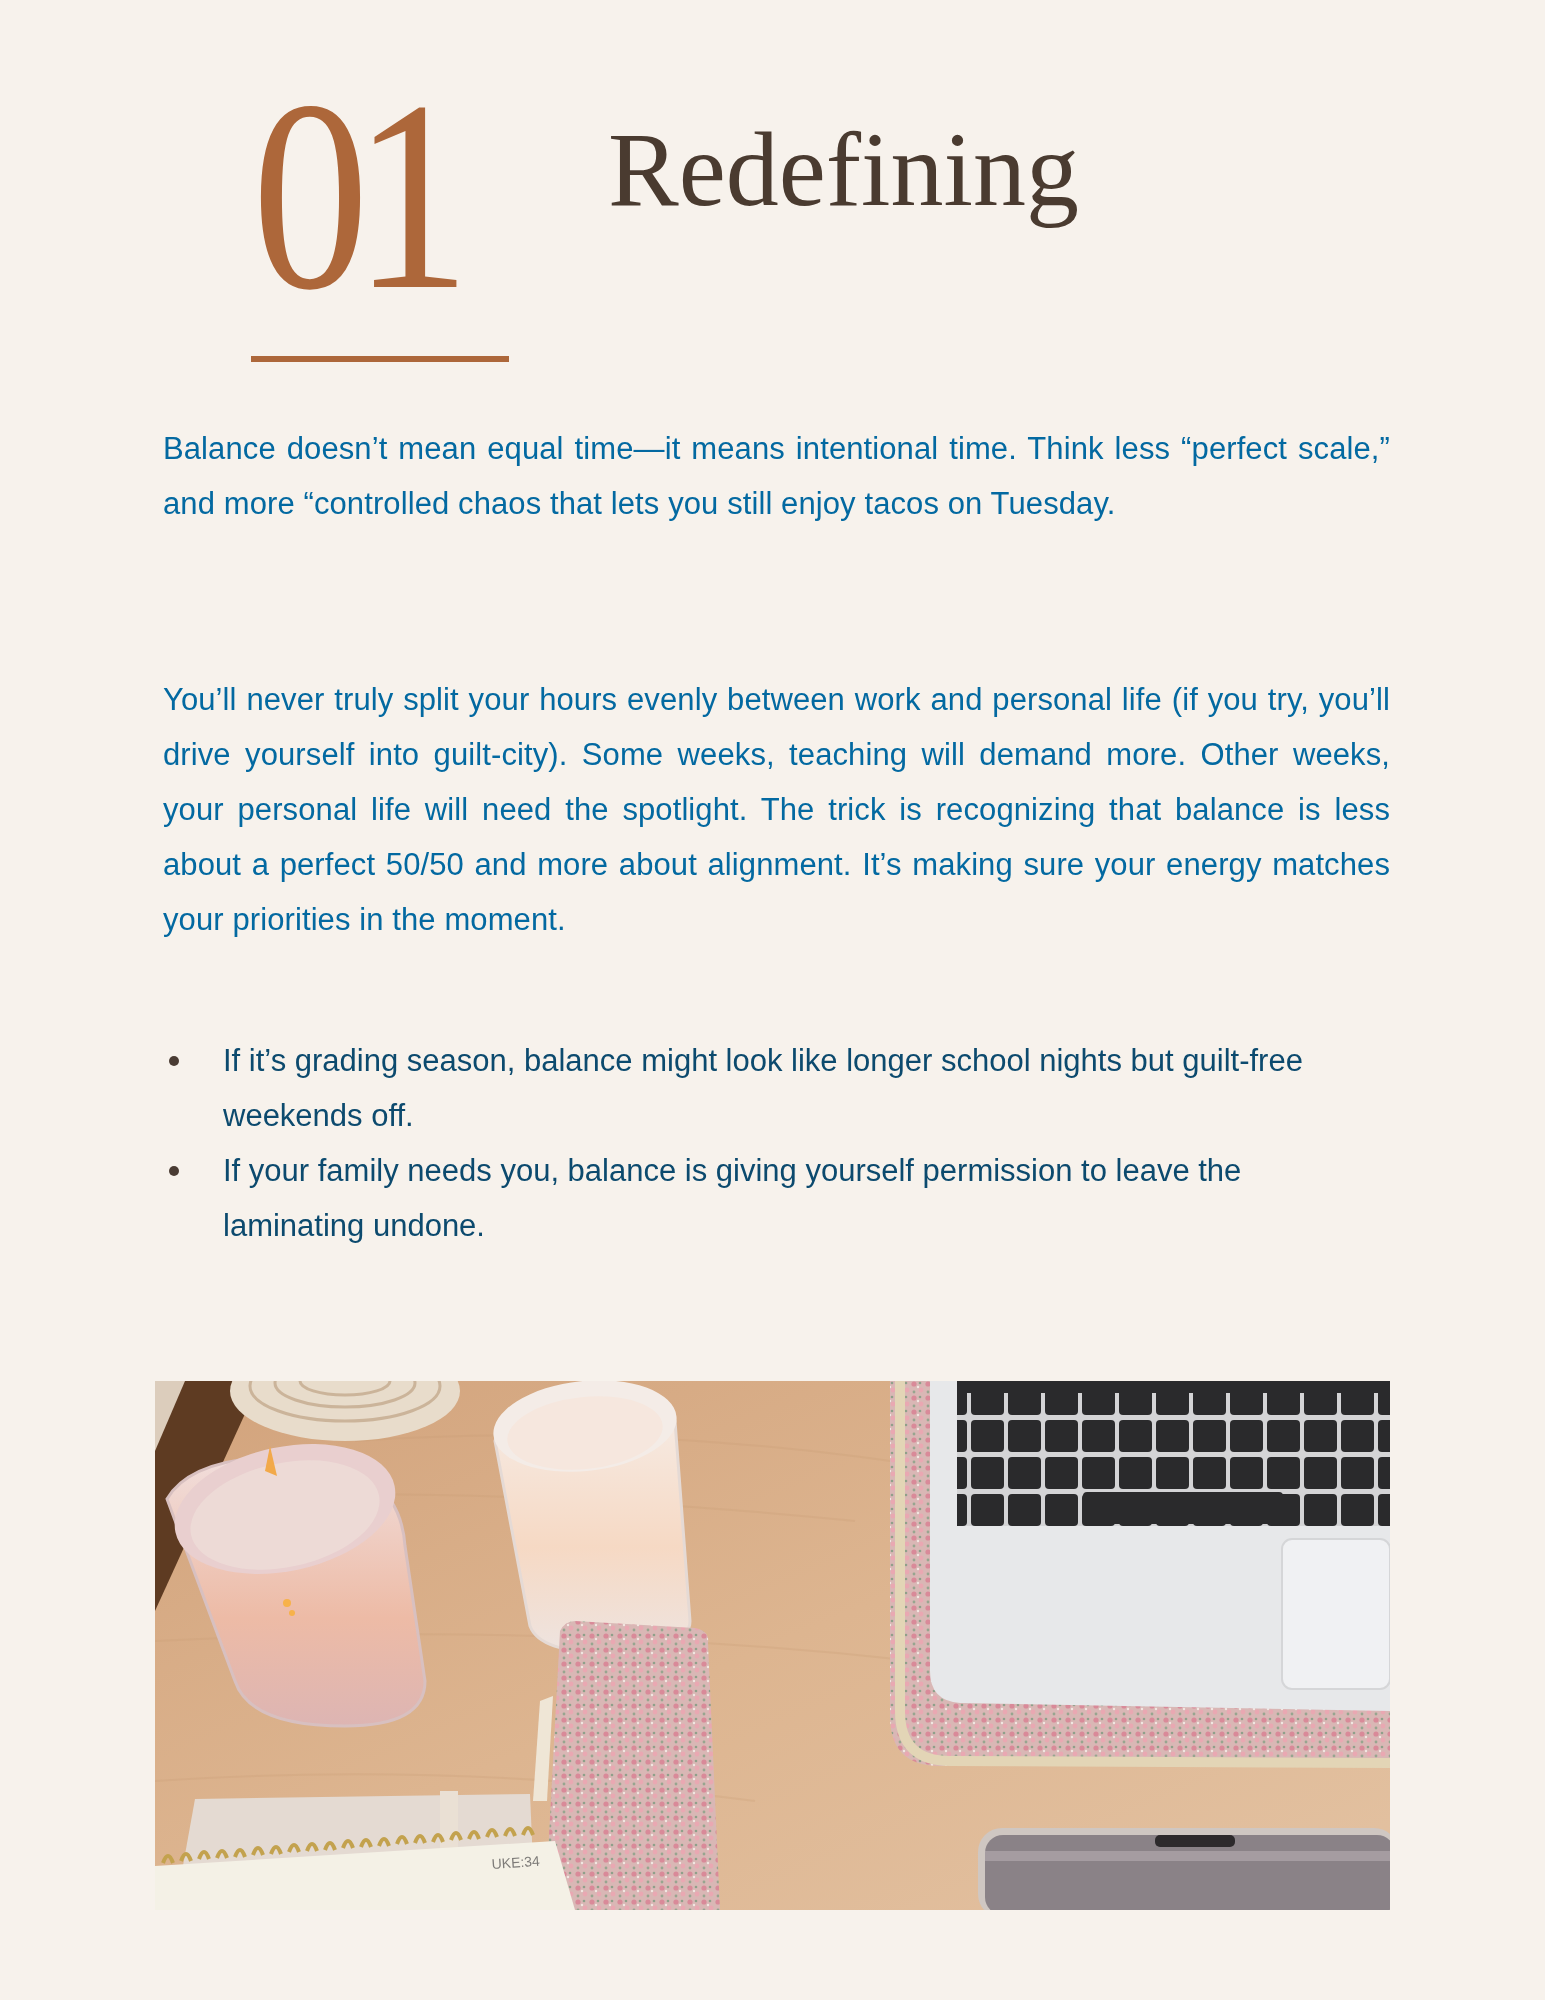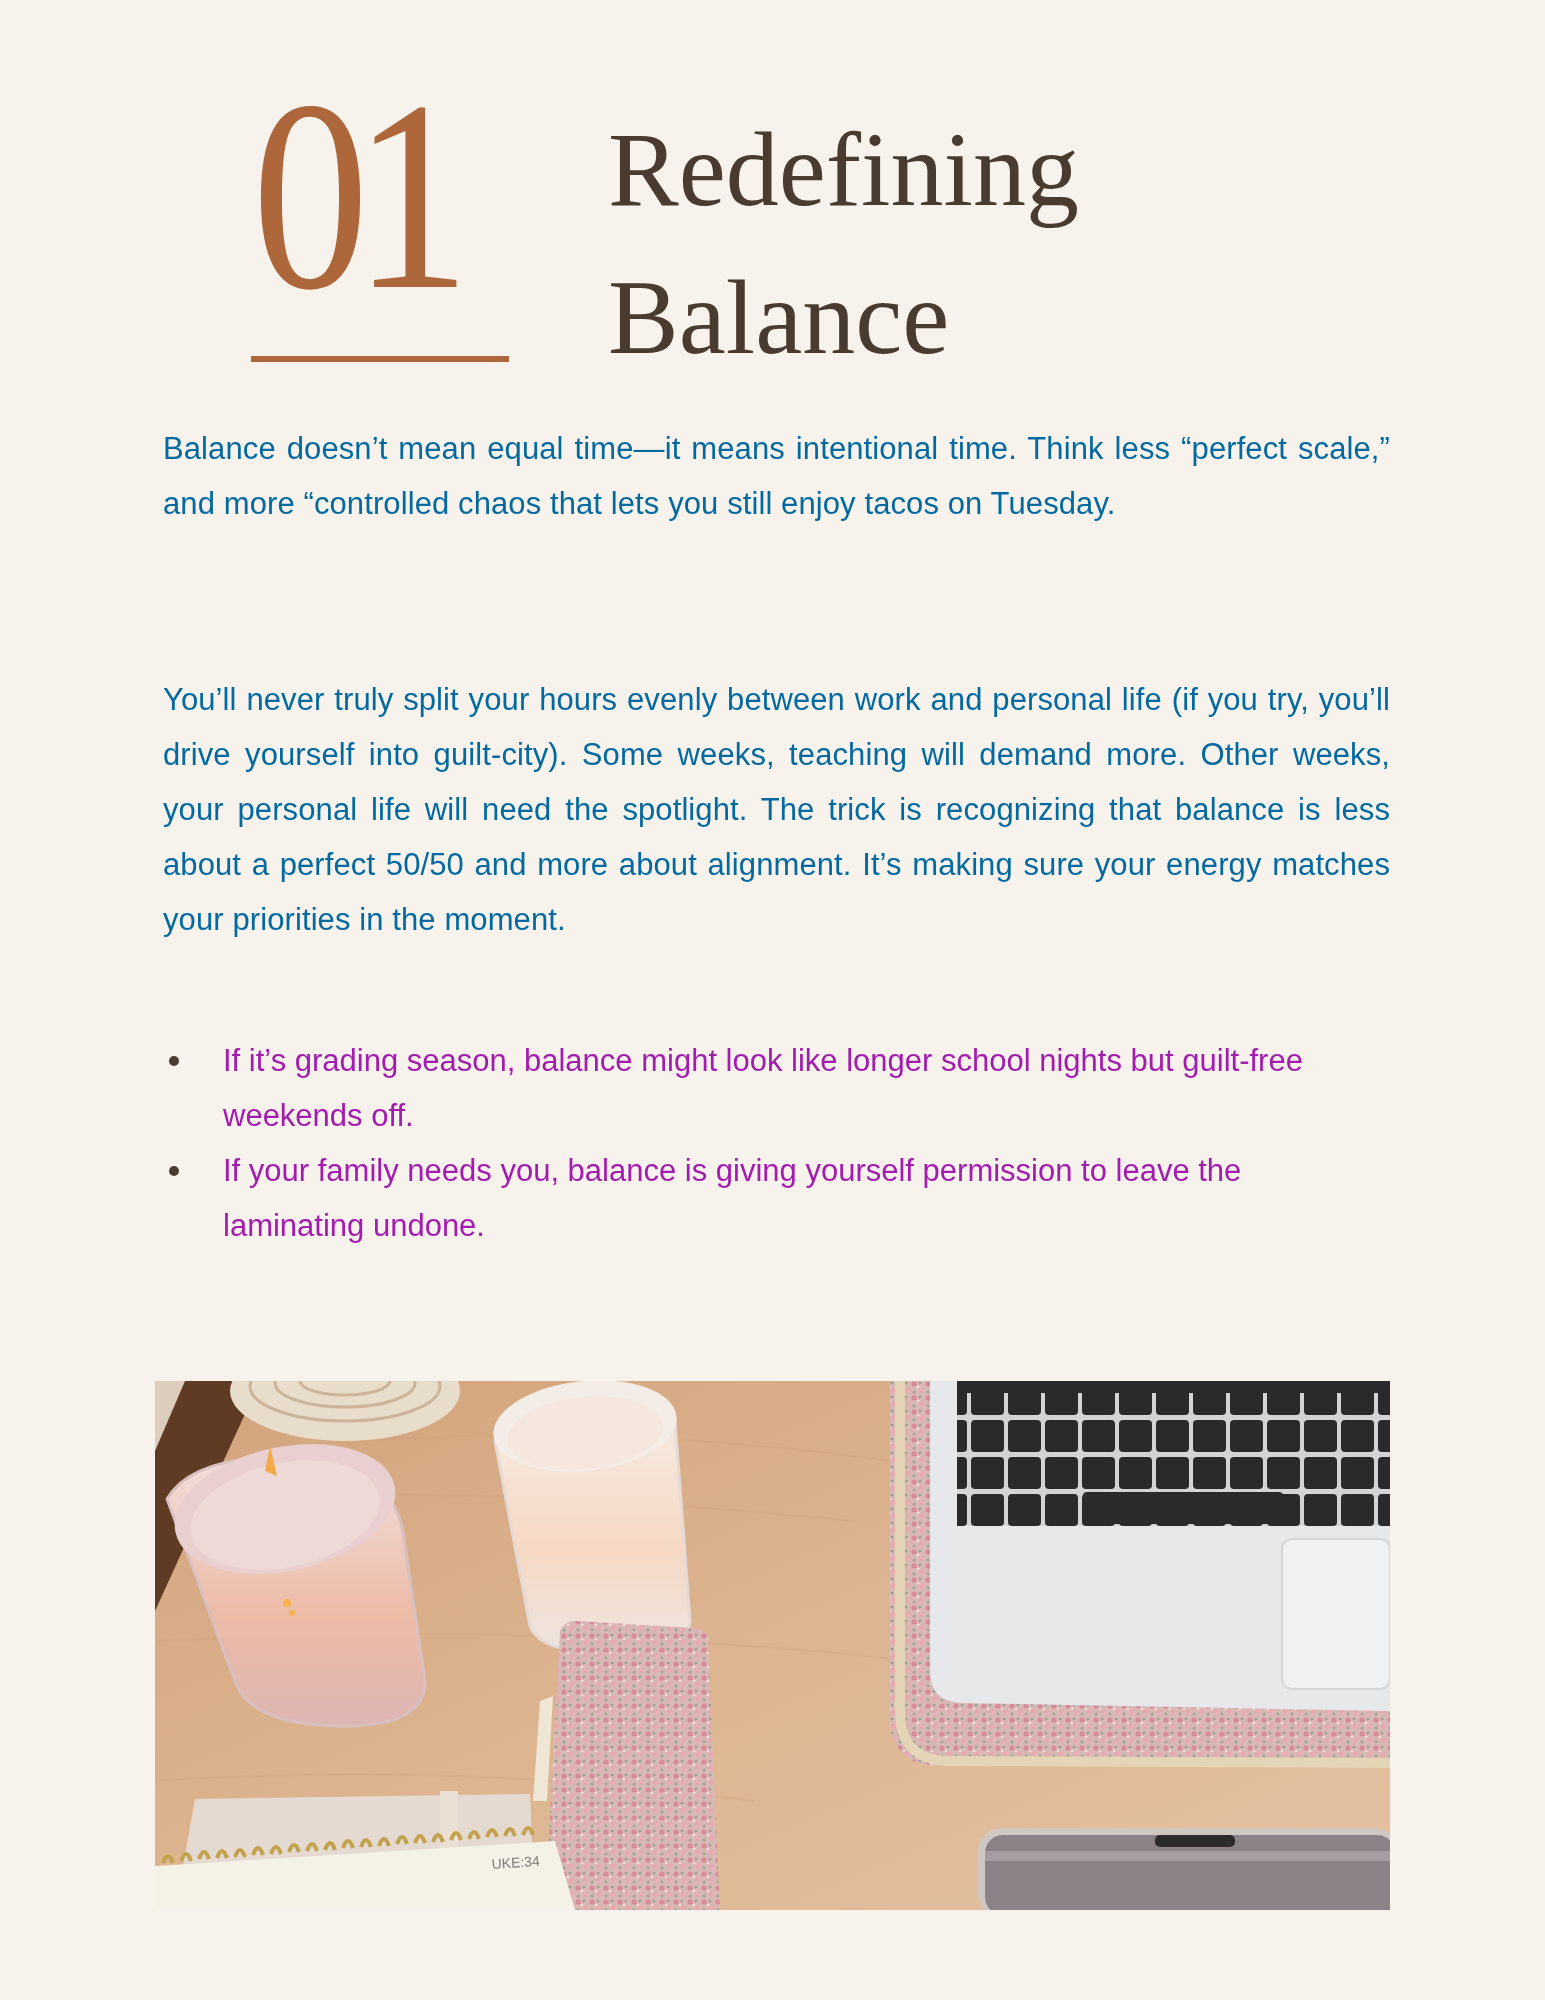--- a/index.html
+++ b/index.html
@@ -30,42 +30,41 @@
   .body-text {
     position: absolute; left: 163px; width: 1227px;
     font-size: 31px; line-height: 55px; text-align: justify; margin: 0;
     color: #0369a1; letter-spacing: 0.1px;
   }
   .para-1 { top: 421px; }
   .para-2 { top: 672px; }
   .bullet-list {
     position: absolute; left: 163px; top: 1033px; width: 1227px;
     margin: 0; padding: 0; list-style: none;
-    font-size: 31px; line-height: 55px; color: #a21caf;
+    font-size: 31px; line-height: 55px; color: #0c4a6e;
   }
   .bullet-list li { position: relative; padding-left: 60px; padding-right: 20px; }
   .bullet-dot {
     position: absolute; left: 6px; top: 23px; width: 10px; height: 10px;
     border-radius: 50%; background: #4A3C33;
   }
   .photo {
     position: absolute; left: 155px; top: 1381px; width: 1235px; height: 529px;
     overflow: hidden; background: #D6AE8A;
   }
   .photo svg { display: block; }
 </style>
 </head>
 <body>
 
 <div>
   <div class="chapter-number">01</div>
   <div class="chapter-rule"></div>
   <h1 class="chapter-title">
     <span>Redefining</span>
-    <span>Balance</span>
   </h1>
 </div>
 
 <p class="body-text para-1">Balance doesn’t mean equal time—it means intentional time. Think less “perfect scale,” and more “controlled chaos that lets you still enjoy tacos on Tuesday.</p>
 <p class="body-text para-2">You’ll never truly split your hours evenly between work and personal life (if you try, you’ll drive yourself into guilt-city). Some weeks, teaching will demand more. Other weeks, your personal life will need the spotlight. The trick is recognizing that balance is less about a perfect 50/50 and more about alignment. It’s making sure your energy matches your priorities in the moment.</p>
 
 <ul class="bullet-list">
   <li>
     <span class="bullet-dot"></span>
     <span>If it’s grading season, balance might look like longer school nights but guilt-free weekends off.</span>

